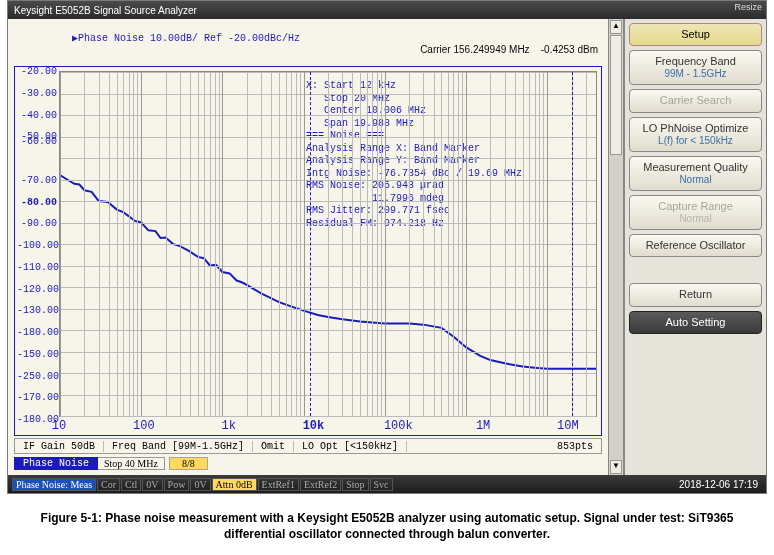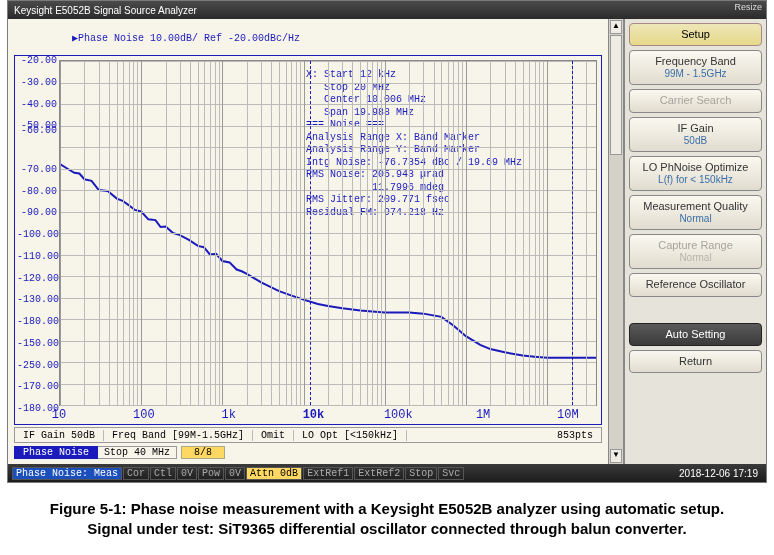--- a/index.html
+++ b/index.html
@@ -100,32 +100,32 @@
   .status-row1 { background:#f7f4ea; border:1px solid #999; }
   .sr1-cell { flex:0 0 auto; padding:0 8px; border-right:1px solid #bbb; font-family:"Courier New",monospace; }
   .sr1-cell:last-child { border-right:none; margin-left:auto; }
   .status-row2 { margin-top:1px; }
   .sr2-left {
     background:#1b1bbc; color:#fff; padding:0 8px;
     font-family:"Courier New",monospace;
     border:1px solid #1b1bbc;
   }
   .sr2-mid { flex:1; background:#fff; border:1px solid #999; border-left:none; padding:0 6px;font-family:"Courier New",monospace; }
-  .sr2-right { padding:0 6px; font-family:Liberation Mono, monospace; border:1px solid #999; border-left:none; }
+  .sr2-right { padding:0 6px; font-family:Liberation Serif, serif; border:1px solid #999; border-left:none; }
   .sr2-badge { background:#ffd862; color:#000; padding:0 12px; margin-left:4px; border:1px solid #aa8; }
   .bottom-bar {
     height: 18px;
     background: linear-gradient(#3a3a3a, #1c1c1c);
     display:flex; align-items:center;
     font-size:10px; color:#aaa;
     padding: 0 4px;
   }
   .bottom-bar .bcell {
     border:1px solid #555; padding:0 3px; margin-right:1px;
-    font-family:Liberation Mono, monospace;
+    font-family:Liberation Serif, serif;
   }
   .bc-active { background:#1b4fbc; color:#fff; border-color:#2a6; }
   .bc-attn { background:#ffd862; color:#000; }
   .bottom-bar .date { margin-left:auto; color:#fff; padding-right:4px; }
   
   .side-panel {
     width: 142px;
     background:#e6e3da;
     border-left:1px solid #888;
     padding: 4px 4px 8px;
@@ -156,41 +156,42 @@
     margin-bottom:4px;
     line-height:1.2;
   }
   .sbtn.selected { background: linear-gradient(#eee6b8, #e6d98a); border-color:#a88; color:#000; }
   .sbtn.dark { background: linear-gradient(#5a5a5a, #3a3a3a); color:#fff; border-color:#222; }
   .sbtn.disabled { color:#a8a49a; }
   .sbtn .sub { font-size:10px; color:#3a6fa8; display:block; }
   .sbtn.disabled .sub { color:#b8b4aa; }
   .caption {
     text-align:center;
-    font-size: 15px;
+    font-size: 12px;
     font-weight: bold;
     color:#000;
     margin: 16px 30px 10px;
     line-height:1.35;
   }
 </style>
 </head>
 <body>
 
 <div class="wrap">
   <div class="instr-window">
     <div class="titlebar">
       <span>Keysight E5052B Signal Source Analyzer</span>
       <span class="resize">Resize</span>
     </div>
 
     <div class="main-row">
       <div class="plot-area">
         <div class="plot-header">
           <span>▶Phase Noise 10.00dB/ Ref -20.00dBc/Hz</span>
+          <span class="carrier">Carrier 156.249949 MHz    -0.4253 dBm</span>
         </div>
 
         <div class="chart-box">
           <div class="chart-inner" id="chart-inner">
             <svg class="trace" id="trace" preserveAspectRatio="none" viewBox="0 0 1000 1000">
                 <path d="M0.0 300.0 L13.3 312.5 L26.7 325.0 L36.1 327.0 L45.6 343.8 L58.9 348.2 L72.3 375.0 L89.1 378.1 L105.9 400.0 L116.9 406.3 L128.0 418.8 L139.7 432.9 L151.5 437.5 L164.8 460.3 L178.1 462.5 L187.6 482.6 L197.1 481.3 L210.4 499.6 L223.7 506.3 L240.5 520.0 L257.3 537.5 L268.4 541.3 L279.5 562.5 L291.2 560.6 L302.9 581.3 L316.3 585.5 L329.6 606.3 L339.1 611.3 L348.5 618.8 L375.2 643.8 L408.8 668.8 L430.9 681.3 L454.4 693.8 L481.1 706.3 L500.0 712.5 L526.7 718.8 L560.3 725.0 L582.4 728.1 L605.9 731.3 L632.5 731.3 L651.5 731.3 L678.1 734.4 L711.7 743.8 L733.9 768.8 L757.3 800.0 L784.0 825.0 L802.9 837.5 L829.6 846.9 L863.2 856.3 L885.3 859.4 L908.8 862.5 L935.5 862.5 L954.4 862.5 L981.1 862.5 L1000.0 862.5 " fill="none" stroke="#1b1bbc" stroke-width="2" vector-effect="non-scaling-stroke"></path>
               </svg>
             <div class="marker-box">X: Start 12 kHz
    Stop 20 MHz
    Center 10.006 MHz
@@ -279,21 +280,21 @@
               <div class="gridline-v" style="left: 98.1076%;"></div>
               <div class="marker-v" style="left: 46.6397%;"></div>
               <div class="marker-v" style="left: 95.4404%;"></div>
             </div>
         <div class="ytick" style="top: 4px;">-20.00</div>
             <div class="ytick" style="top: 25.75px;">-30.00</div>
             <div class="ytick" style="top: 47.5px;">-40.00</div>
             <div class="ytick" style="top: 69.25px;">-50.00</div>
             <div class="ytick" style="top: 74px;">-60.00</div>
             <div class="ytick" style="top: 112.75px;">-70.00</div>
-            <div class="ytick" style="top: 134.5px;">-80.00</div>
+            <div class="ytick" style="top: 134.5px; font-weight: bold;">-80.00</div>
             <div class="ytick" style="top: 156.25px;">-90.00</div>
             <div class="ytick" style="top: 178px;">-100.00</div>
             <div class="ytick" style="top: 199.75px;">-110.00</div>
             <div class="ytick" style="top: 221.5px;">-120.00</div>
             <div class="ytick" style="top: 243.25px;">-130.00</div>
             <div class="ytick" style="top: 265px;">-180.00</div>
             <div class="ytick" style="top: 286.75px;">-150.00</div>
             <div class="ytick" style="top: 308.5px;">-250.00</div>
             <div class="ytick" style="top: 330.25px;">-170.00</div>
             <div class="ytick" style="top: 352px;">-180.00</div>
@@ -325,28 +326,27 @@
       <div class="side-scrollbar">
         <div class="arrow up">▲</div>
         <div class="thumb"></div>
         <div class="arrow down">▼</div>
       </div>
 
       <div class="side-panel" id="side-panel">
           <div class="sbtn selected">Setup</div>
           <div class="sbtn">Frequency Band<span class="sub">99M - 1.5GHz</span></div>
           <div class="sbtn disabled">Carrier Search</div>
-          <div class="sbtn">IF Gain<span class="sub">50dB</span></div>
           <div class="sbtn">LO PhNoise Optimize<span class="sub">L(f) for &lt; 150kHz</span></div>
           <div class="sbtn">Measurement Quality<span class="sub">Normal</span></div>
           <div class="sbtn disabled">Capture Range<span class="sub">Normal</span></div>
           <div class="sbtn">Reference Oscillator</div>
           <div style="height: 22px;"></div>
+          <div class="sbtn">Return</div>
           <div class="sbtn dark">Auto Setting</div>
-          <div class="sbtn">Return</div>
         </div>
     </div>
 
     <div class="bottom-bar">
       <span class="bcell bc-active">Phase Noise: Meas</span>
       <span id="bcells"><span class="bcell">Cor</span><span class="bcell">Ctl</span><span class="bcell">0V</span><span class="bcell">Pow</span><span class="bcell">0V</span></span>
       <span class="bcell bc-attn">Attn 0dB</span>
       <span id="bextra"><span class="bcell">ExtRef1</span><span class="bcell">ExtRef2</span><span class="bcell">Stop</span><span class="bcell">Svc</span></span>
       <span class="date">2018-12-06 17:19</span>
     </div>

